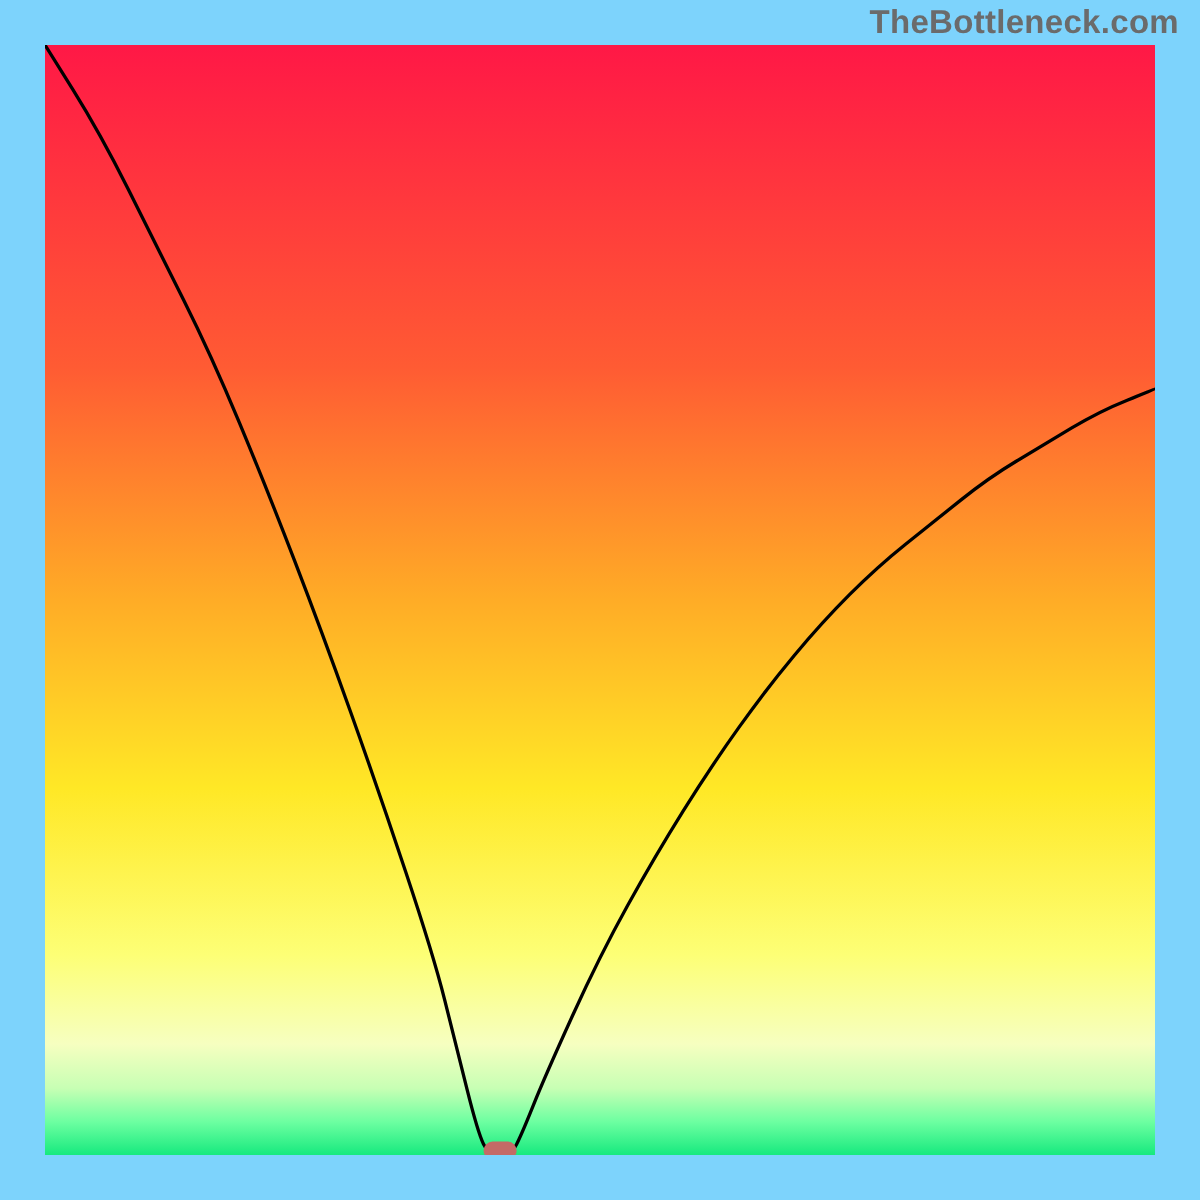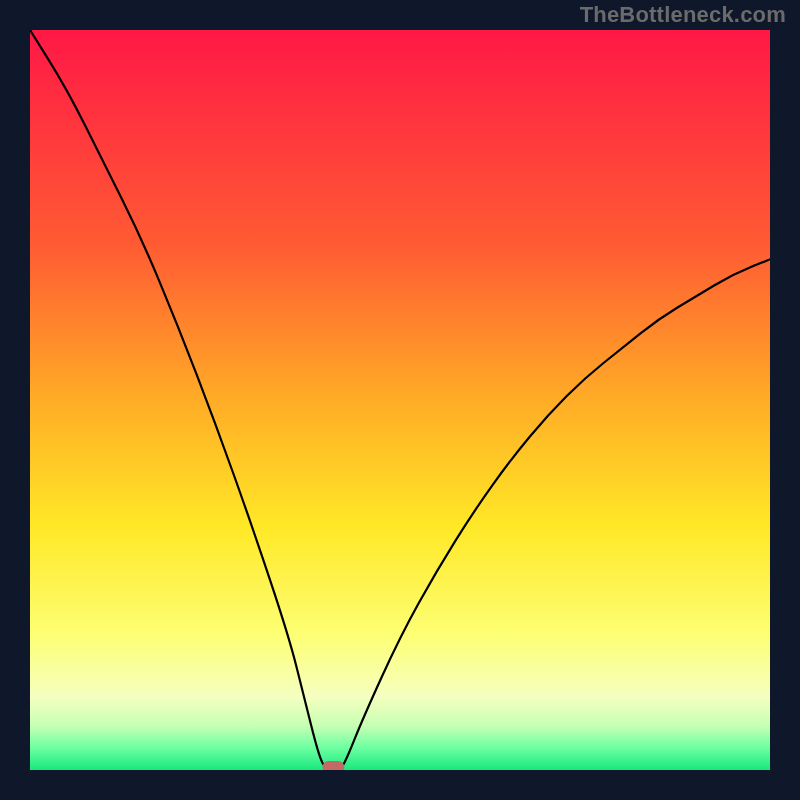--- a/index.html
+++ b/index.html
@@ -8,21 +8,21 @@
     width: 800px;
     height: 800px;
     background: #000;
     overflow: hidden;
     font-family: Arial, Helvetica, sans-serif;
   }
   .outer {
     position: relative;
     width: 800px;
     height: 800px;
-    background: #0f172a;
+    background: #7dd3fc;
   }
   .watermark {
     position: absolute;
     top: 2px;
     right: 14px;
     color: #6b6b6b;
     font-size: 22px;
     font-weight: 600;
     letter-spacing: 0.2px;
     z-index: 20;

